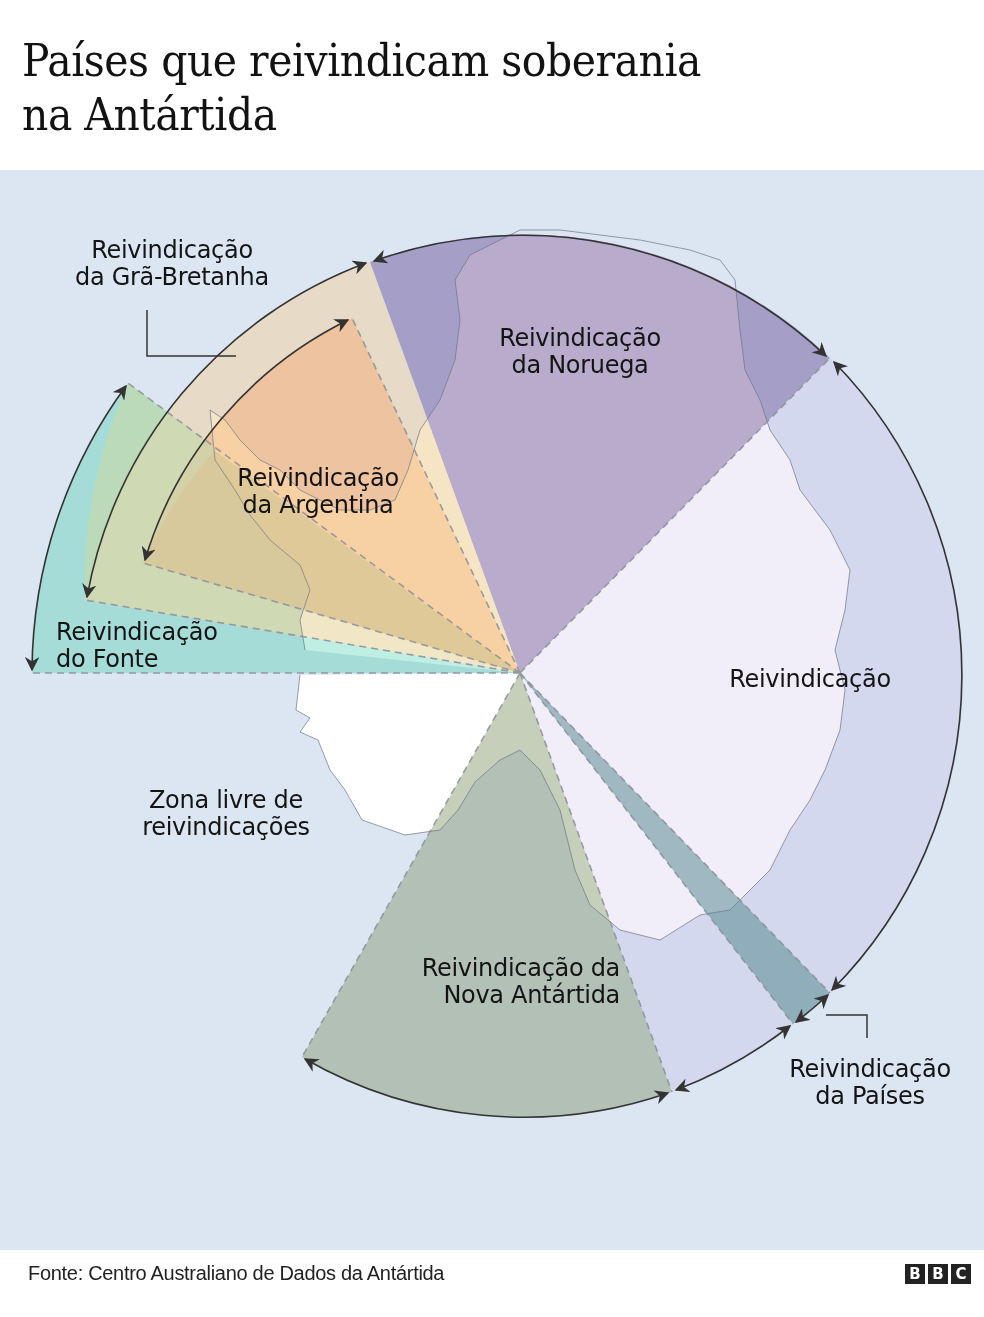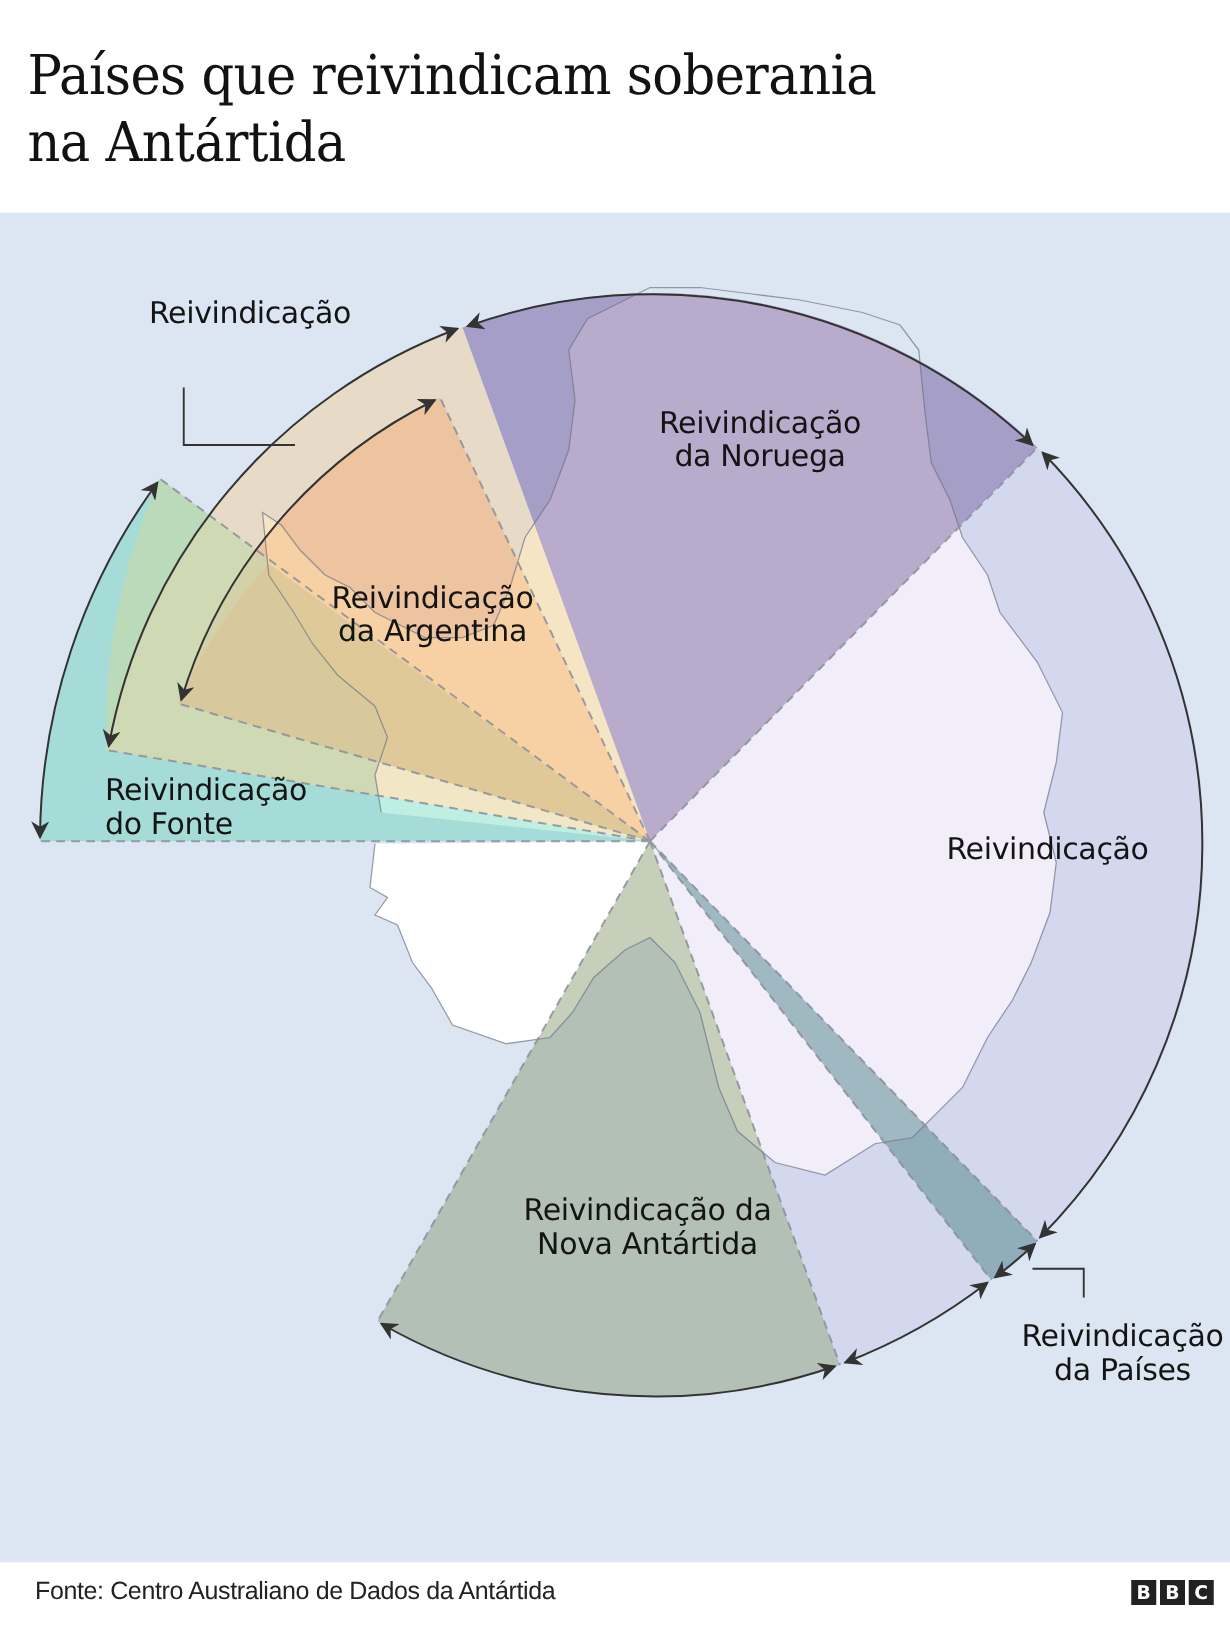--- a/index.html
+++ b/index.html
@@ -7,21 +7,21 @@
   .title {
     position: absolute; left: 22px; top: 34px; width: 940px;
     font-family: "DejaVu Serif", serif; font-size: 44px; line-height: 54px;
     color: #121212; letter-spacing: -0.5px; font-weight: normal;
     transform: scaleX(0.93); transform-origin: left top;
   }
   .map-area { position: absolute; left: 0; top: 170px; width: 984px; height: 1080px; background: #dce6f2; }
   .map-area svg { position: absolute; left: 0; top: 0; }
   .label {
     position: absolute; font-family: "DejaVu Sans", sans-serif; font-size: 24px; line-height: 27px;
-    color: #141414; text-align: center; white-space: nowrap; letter-spacing: -0.3px; margin-left: 28px;
+    color: #141414; text-align: center; white-space: nowrap; letter-spacing: -0.3px;
   }
   .label span { display: block; }
   .footer { position: absolute; left: 0; top: 1250px; width: 984px; height: 67px; background: #ffffff; }
   .source { position: absolute; left: 28px; top: 12px; font-family: Liberation Sans, sans-serif; font-size: 20px; color: #222; letter-spacing: -0.3px; }
   .bbc { position: absolute; right: 13px; top: 14px; display: flex; gap: 3px; }
   .bbc span { width: 20px; height: 20px; background: #222; color: #fff; font-family: "DejaVu Sans", sans-serif; font-weight: bold; font-size: 15px; line-height: 20px; text-align: center; }
 </style>
 </head>
 <body>
 
@@ -101,37 +101,42 @@
       <path d="M348,150 A393,393 0 0 0 145,390" marker-start="url(#arr)" marker-end="url(#arr)"></path>
       <path d="M126,216 A488,488 0 0 0 32,500" marker-start="url(#arr)" marker-end="url(#arr)"></path>
     </g>
 
     <path d="M147,140 L147,186 L236,186" stroke="#333" stroke-width="1.5" fill="none"></path>
     <path d="M826,845 L867,845 L867,868" stroke="#333" stroke-width="1.5" fill="none"></path>
   </svg>
 
   <div class="label" style="left:52px; top:67px; width:240px;">
     <span>Reivindicação</span>
+    <span>da Grã-Bretanha</span>
   </div>
   <div class="label" style="left:470px; top:155px; width:220px;">
     <span>Reivindicação</span>
     <span>da Noruega</span>
   </div>
   <div class="label" style="left:208px; top:295px; width:220px;">
     <span>Reivindicação</span>
     <span>da Argentina</span>
   </div>
   <div class="label" style="left:56px; top:449px; width:200px; text-align:left;">
     <span>Reivindicação</span>
     <span>do Fonte</span>
   </div>
   <div class="label" style="left:700px; top:496px; width:220px;">
     <span>Reivindicação</span>
   </div>
-  <div class="label" style="left:360px; top:785px; width:260px;">
+  <div class="label" style="left:116px; top:617px; width:220px;">
+    <span>Zona livre de</span>
+    <span>reivindicações</span>
+  </div>
+  <div class="label" style="left:360px; top:785px; width:260px;text-align:right;">
     <span>Reivindicação da</span>
     <span>Nova Antártida</span>
   </div>
   <div class="label" style="left:760px; top:886px; width:220px;">
     <span>Reivindicação</span>
     <span>da Países</span>
   </div>
 </div>
 
 <div class="footer">

